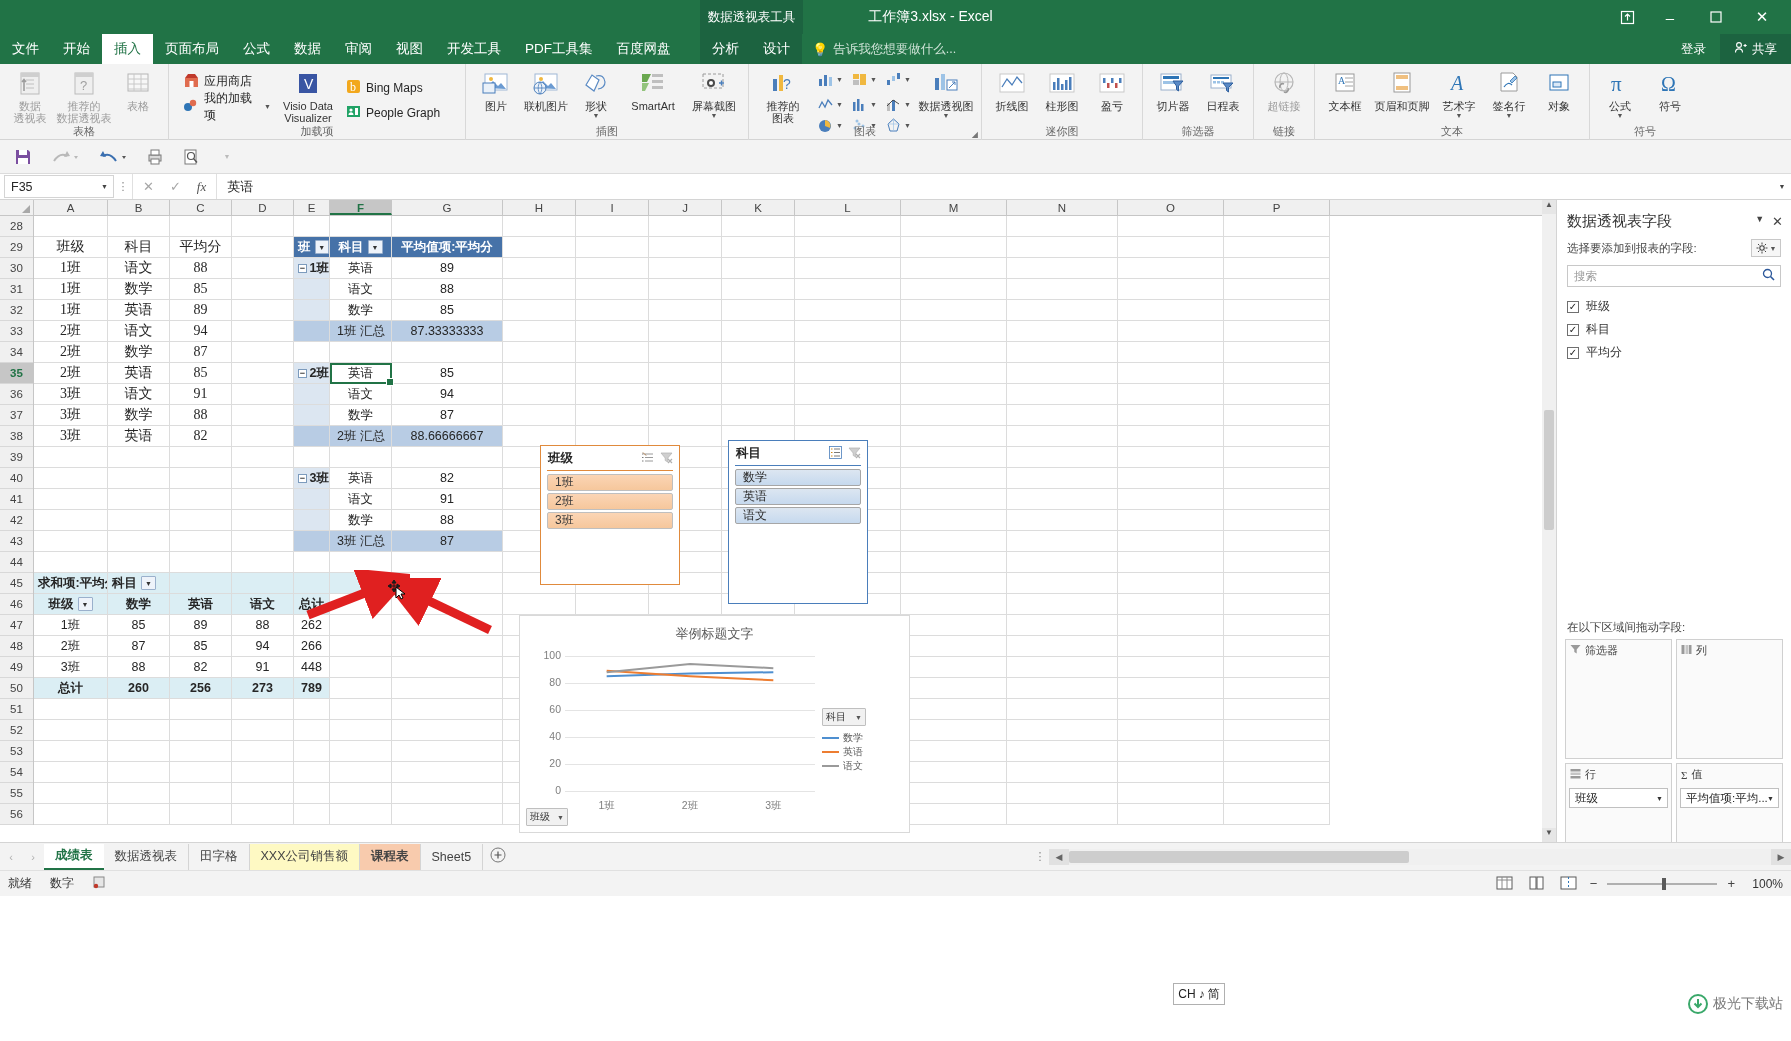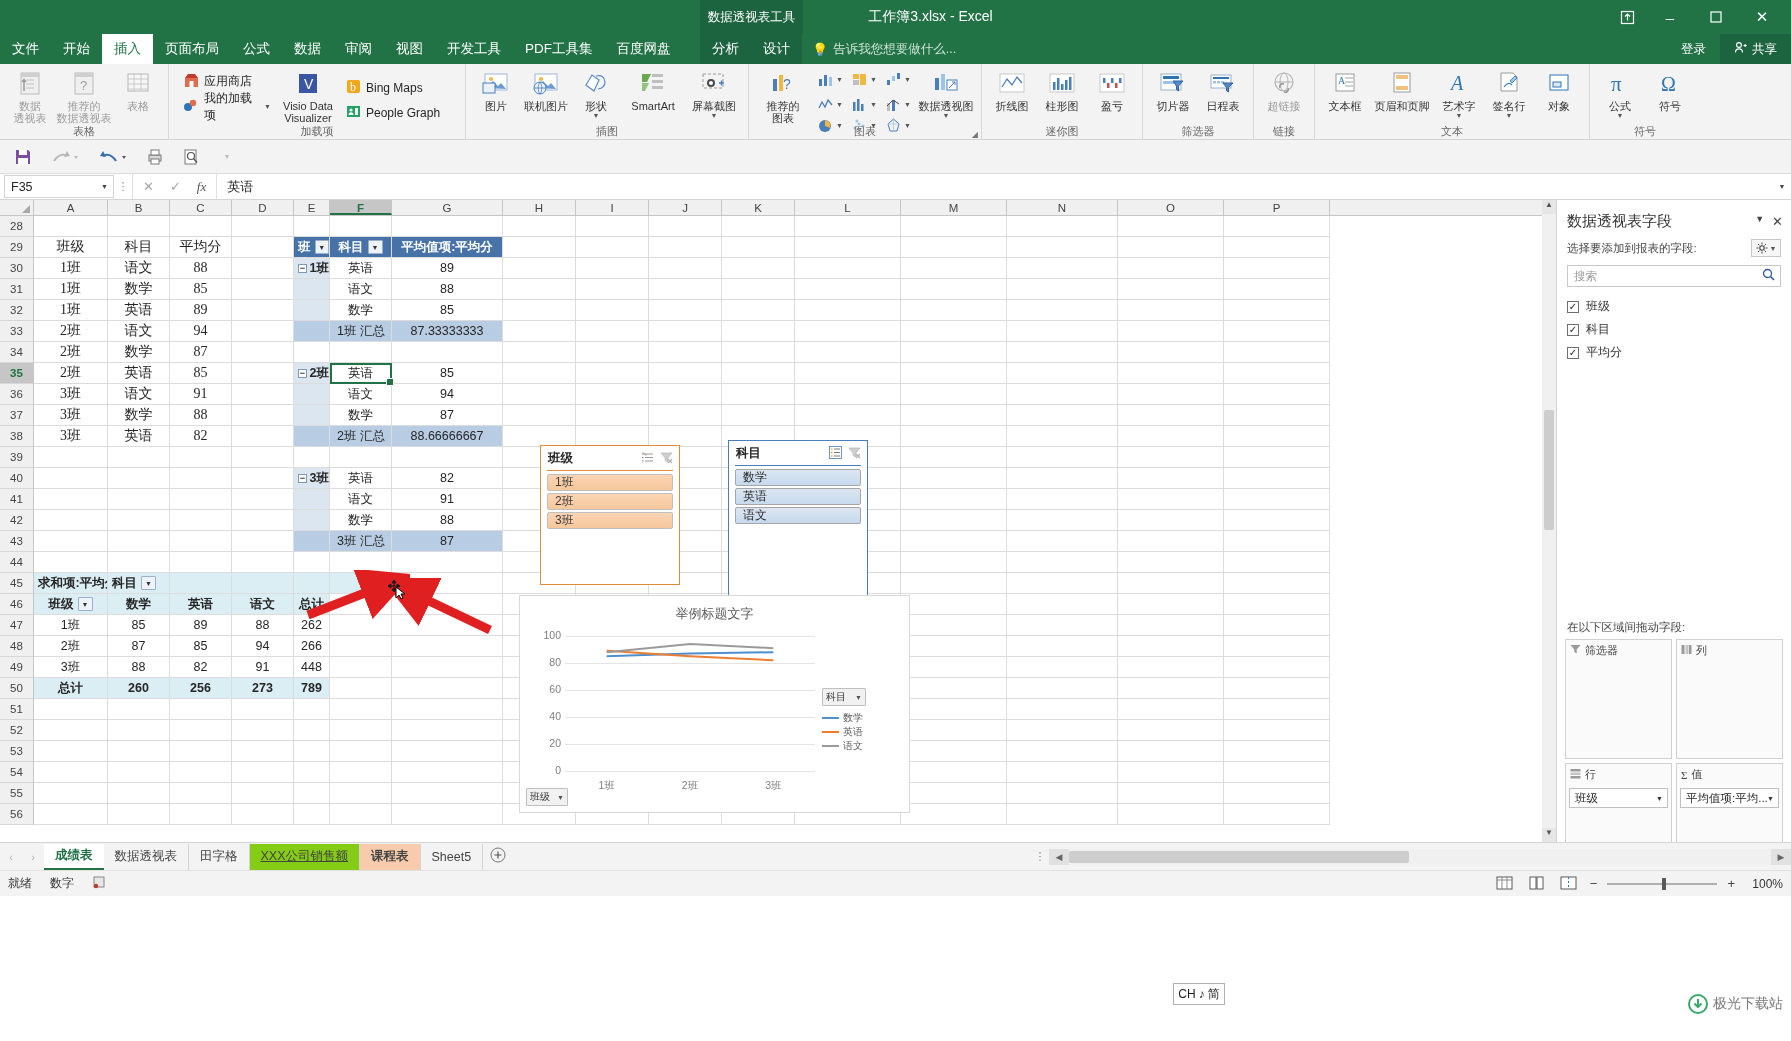--- a/index.html
+++ b/index.html
@@ -165,21 +165,21 @@
   .zfield{ margin:3px; height:20px; border:1px solid #c0c0c0; background:#fff; display:flex; align-items:center;
     font-size:11.5px; padding-left:5px; position:relative;}
   .zfield .zc{ position:absolute; right:4px; font-size:7px; color:#333;}
 
   
   .sheetbar{ height:28px; background:#f3f3f3; display:flex; align-items:center; border-top:1px solid #d4d4d4; }
   .navbtn{ width:22px; text-align:center; color:#b0b0b0; font-size:11px;}
   .stab{ padding:0 11px; height:26px; display:flex; align-items:center; font-size:12.5px; color:#444;
     border-right:1px solid #d4d4d4; cursor:default;}
   .stab.active{ color:#217346; font-weight:bold; background:#fff; border-bottom:2px solid #217346; border-right:none;}
-  .stab.blue{ background:#84cc16;text-decoration:underline; }
+  .stab.blue{ background:#fef9c3; }
   .stab.orange{ background:#f8cbad; font-weight:bold;}
   .addsheet{ width:30px; text-align:center; color:#666; font-size:15px;}
   .hs-left{ width:20px; text-align:center; font-size:9px; color:#666; background:#e1e1e1; height:16px; line-height:16px;}
   .hs-track{ flex:1; height:16px; background:#f0f0f0; position:relative;}
   .hs-thumb{ position:absolute; left:0; top:2px; height:12px; width:340px; background:#cdcdcd; border-radius:2px;}
   .hs-right{ width:20px; text-align:center; font-size:9px; color:#666; background:#e1e1e1; height:16px; line-height:16px;}
   .statusbar{ height:26px; background:#f3f3f3; display:flex; align-items:center; padding:0 8px; font-size:12px; color:#333; gap:18px; border-top:1px solid #e0e0e0;}
   .sb-right{ margin-left:auto; display:flex; align-items:center; gap:10px;}
   .viewbtn{ width:22px;height:18px;display:flex;align-items:center;justify-content:center;}
   .zoomslider{ width:110px; height:14px; position:relative; display:flex; align-items:center;}
@@ -1411,21 +1411,21 @@
             </svg>
         </span>
       </span>
     </div>
     <div style="height:1px;background:#4a7ebb;margin:0 6px 3px 6px;"></div>
     <div class="sl-item sl-blue">数学</div>
     <div class="sl-item sl-blue">英语</div>
     <div class="sl-item sl-blue">语文</div>
   </div>
 
-  <div class="chart" style="left:519px; top:395px; width:391px; height:218px;">
+  <div class="chart" style="left:519px; top:415px; width:391px; height:218px;">
     <div class="chart-title">举例标题文字</div>
 
     <div id="chartgrid">
         <div class="gline" style="left: 45px; top: 175px; width: 250px;"></div>
         <div class="axis-lbl" style="left: 21px; top: 168px; width: 20px; text-align: right;">0</div>
         <div class="gline" style="left: 45px; top: 148px; width: 250px;"></div>
         <div class="axis-lbl" style="left: 21px; top: 141px; width: 20px; text-align: right;">20</div>
         <div class="gline" style="left: 45px; top: 121px; width: 250px;"></div>
         <div class="axis-lbl" style="left: 21px; top: 114px; width: 20px; text-align: right;">40</div>
         <div class="gline" style="left: 45px; top: 94px; width: 250px;"></div>

